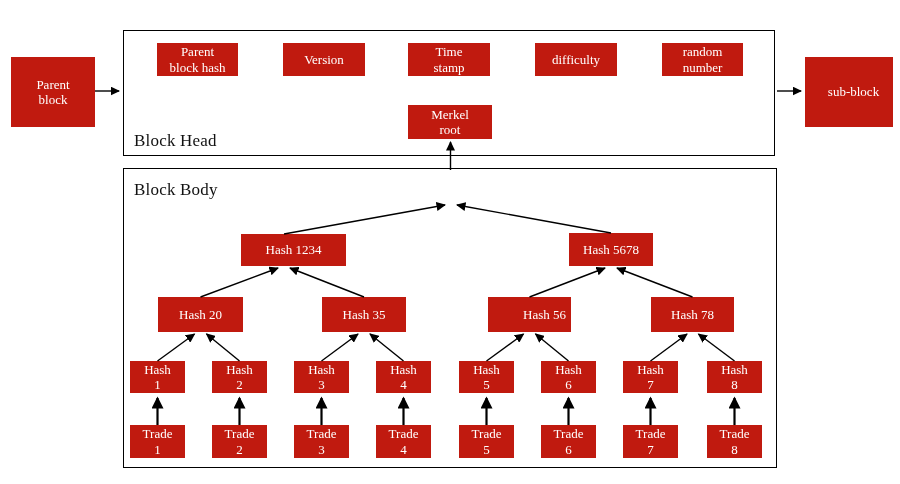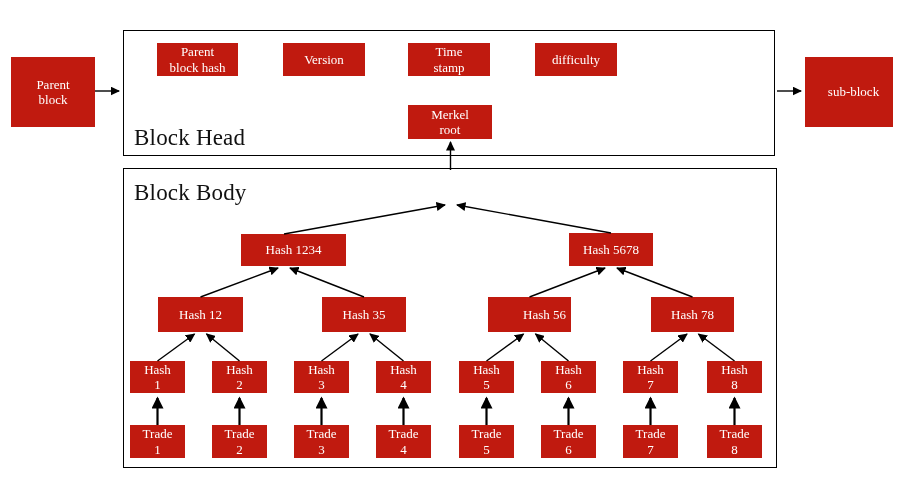--- a/index.html
+++ b/index.html
@@ -12,21 +12,21 @@
     overflow: hidden;
   }
   .frame {
     position: absolute;
     border: 1.5px solid #000000;
     box-sizing: border-box;
     background: transparent;
   }
   .frame-label {
     position: absolute;
-    font-size: 23px;
+    font-size: 17px;
     color: #111111;
     letter-spacing: 0.2px;
   }
   .frame-label.at-bottom { left: 10px; bottom: 4px; }
   .frame-label.at-top    { left: 10px; top: 11px; }
   .rbox {
     position: absolute;
     background: #c01a0f;
     color: #ffffff;
     display: flex;
@@ -63,26 +63,28 @@
   <div class="rbox" style="left: 11px; top: 57px; width: 84px; height: 70px; background: rgb(192, 26, 15); color: rgb(255, 255, 255);">Parent
 block</div>
   <div class="rbox" style="left: 805px; top: 57px; width: 88px; height: 70px; background: rgb(192, 26, 15); color: rgb(255, 255, 255); padding-left: 9px;">sub-block</div>
 
   <div class="rbox" style="left: 157px; top: 43px; width: 81px; height: 33px; background: rgb(192, 26, 15); color: rgb(255, 255, 255);">Parent
 block hash</div>
   <div class="rbox" style="left: 283px; top: 43px; width: 82px; height: 33px; background: rgb(192, 26, 15); color: rgb(255, 255, 255);">Version</div>
   <div class="rbox" style="left: 408px; top: 43px; width: 82px; height: 33px; background: rgb(192, 26, 15); color: rgb(255, 255, 255);">Time
 stamp</div>
   <div class="rbox" style="left: 535px; top: 43px; width: 82px; height: 33px; background: rgb(192, 26, 15); color: rgb(255, 255, 255);">difficulty</div>
+  <div class="rbox" style="left: 662px; top: 43px; width: 81px; height: 33px; background: rgb(192, 26, 15); color: rgb(255, 255, 255);">random
+number</div>
   <div class="rbox" style="left: 408px; top: 105px; width: 84px; height: 34px; background: rgb(192, 26, 15); color: rgb(255, 255, 255);">Merkel
 root</div>
 
   <div class="rbox" style="left: 241px; top: 234px; width: 105px; height: 32px; background: rgb(192, 26, 15); color: rgb(255, 255, 255);">Hash 1234</div>
   <div class="rbox" style="left: 569px; top: 233px; width: 84px; height: 33px; background: rgb(192, 26, 15); color: rgb(255, 255, 255);">Hash 5678</div>
-  <div class="rbox" style="left: 158px; top: 297px; width: 85px; height: 35px; background: rgb(192, 26, 15); color: rgb(255, 255, 255);">Hash 12</div>
+  <div class="rbox" style="left: 158px; top: 297px; width: 85px; height: 35px; background: rgb(192, 26, 15); color: rgb(255, 255, 255);">Hash 20</div>
   <div class="rbox" style="left: 322px; top: 297px; width: 84px; height: 35px; background: rgb(192, 26, 15); color: rgb(255, 255, 255);">Hash 35</div>
   <div class="rbox" style="left: 488px; top: 297px; width: 83px; height: 35px; background: rgb(192, 26, 15); color: rgb(255, 255, 255); padding-left: 30px;">Hash 56</div>
   <div class="rbox" style="left: 651px; top: 297px; width: 83px; height: 35px; background: rgb(192, 26, 15); color: rgb(255, 255, 255);">Hash 78</div>
 
   <div class="rbox" style="left: 130px; top: 361px; width: 55px; height: 32px; background: rgb(192, 26, 15); color: rgb(255, 255, 255);">Hash
 1</div>
   <div class="rbox" style="left: 212px; top: 361px; width: 55px; height: 32px; background: rgb(192, 26, 15); color: rgb(255, 255, 255);">Hash
 2</div>
   <div class="rbox" style="left: 294px; top: 361px; width: 55px; height: 32px; background: rgb(192, 26, 15); color: rgb(255, 255, 255);">Hash
 3</div>

